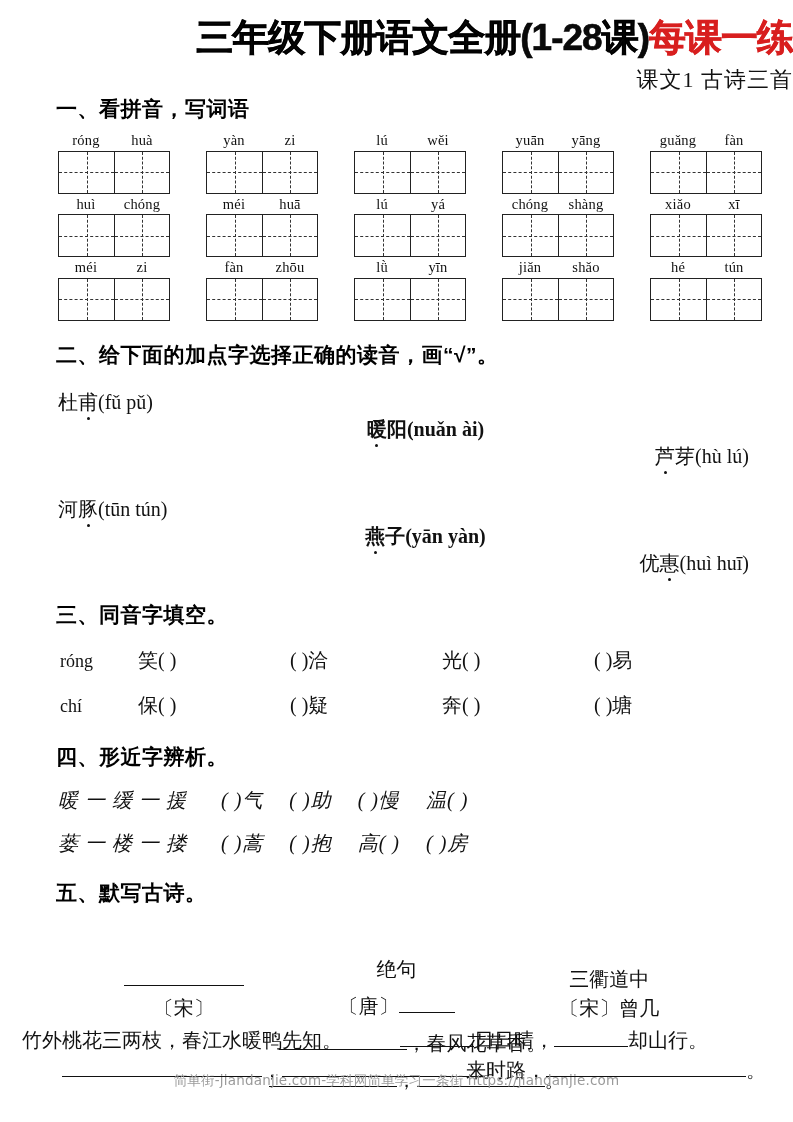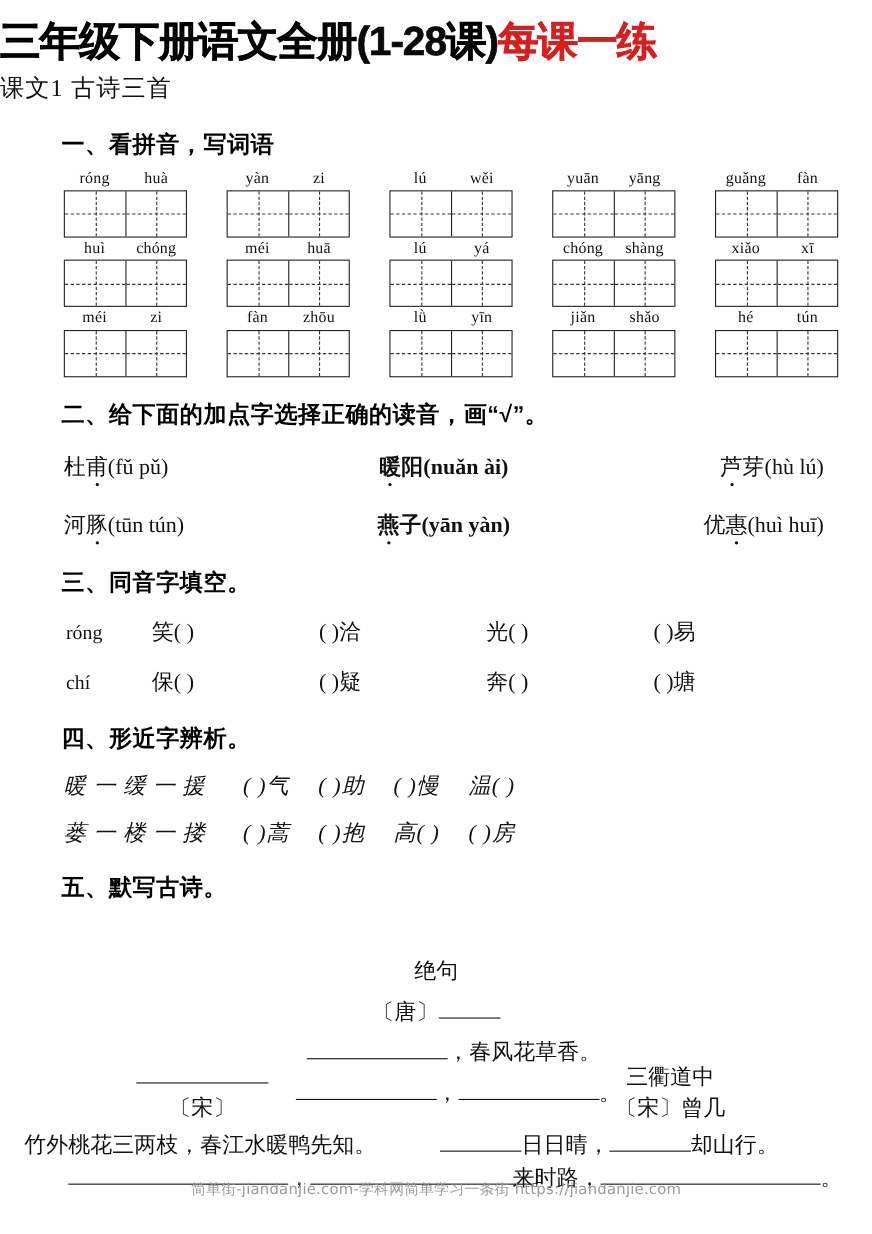--- a/index.html
+++ b/index.html
@@ -18,21 +18,21 @@
   .page {
     position: relative;
     width: 793px;
     height: 1122px;
     box-sizing: border-box;
     padding: 0;
   }
 
   
   .title-wrap {
-    text-align: left;
+    text-align: right;
     padding-top: 18px;
   }
   .main-title {
     font-family: "Liberation Sans", "DejaVu Sans", sans-serif;
     font-size: 37px;
     font-weight: bold;
     letter-spacing: -1px;
     line-height: 1.08;
     white-space: nowrap;
     -webkit-text-stroke: 0.6px #000;
@@ -51,21 +51,21 @@
 
   
   .sec-head {
     font-family: "Liberation Sans", "DejaVu Sans", sans-serif;
     font-size: 21px;
     font-weight: bold;
     margin: 0 0 0 56px;
     letter-spacing: 0.5px;
     color: #000;
   }
-  .sec1-head { margin-top: 22px; }
+  .sec1-head { }
 
   
   .grid-area {
     margin-top: 8px;
     padding-left: 58px;
   }
   .grid-row {
     display: flex;
     gap: 36px;
     margin-bottom: 1px;
@@ -113,20 +113,21 @@
     top: 0; bottom: 0;
     left: 50%;
     border-left: 1px dashed #333;
   }
   .row3 {
     display: flex;
     padding-left: 58px;
     margin-top: 16px;
     font-size: 20px;
     white-space: nowrap;
+    flex-direction: column;
   }
   .row3 > div { flex: 1 1 33.33%; }
   .row3 > div:nth-child(2) { text-align: center; font-weight: bold; }
   .row3 > div:nth-child(3) { text-align: right; padding-right: 44px; }
 
   .dotted {
     position: relative;
     display: inline-block;
   }
   .dotted::after {

